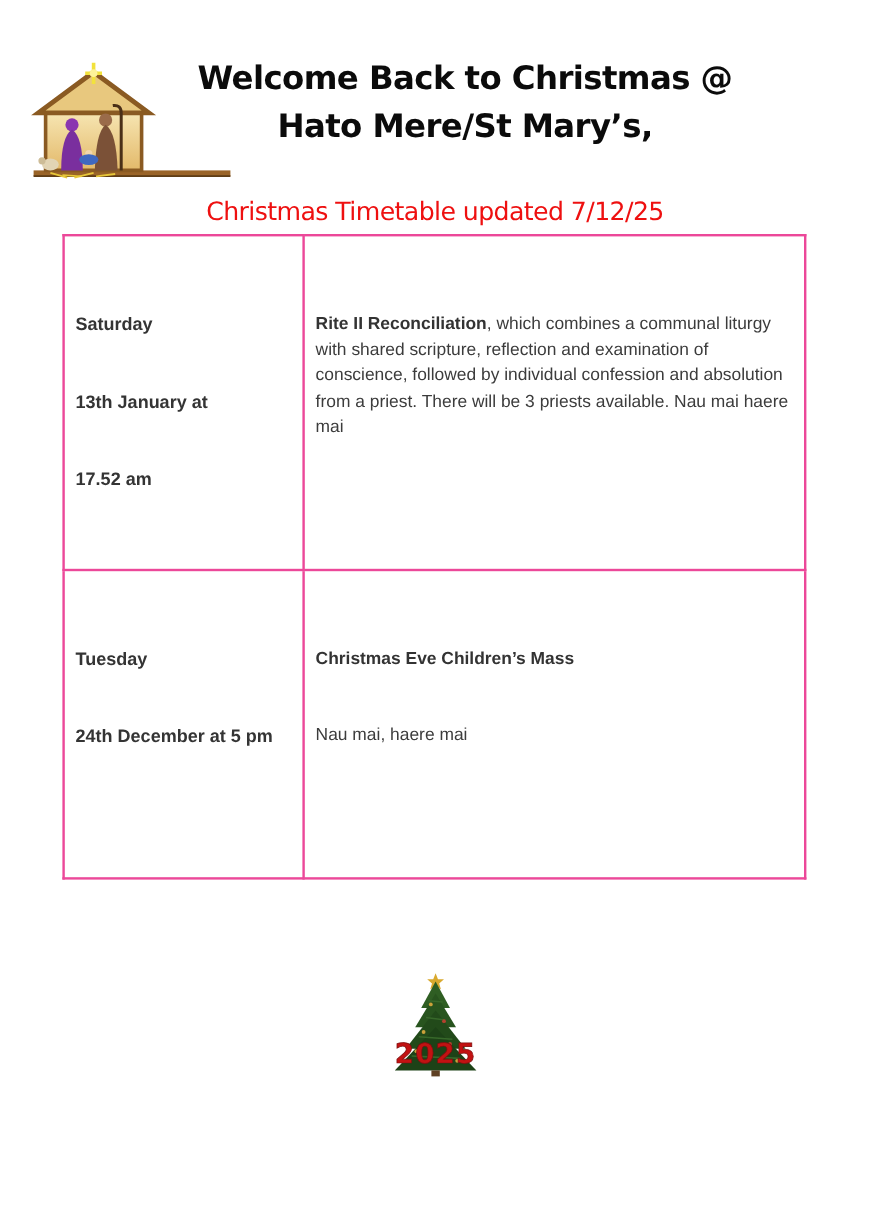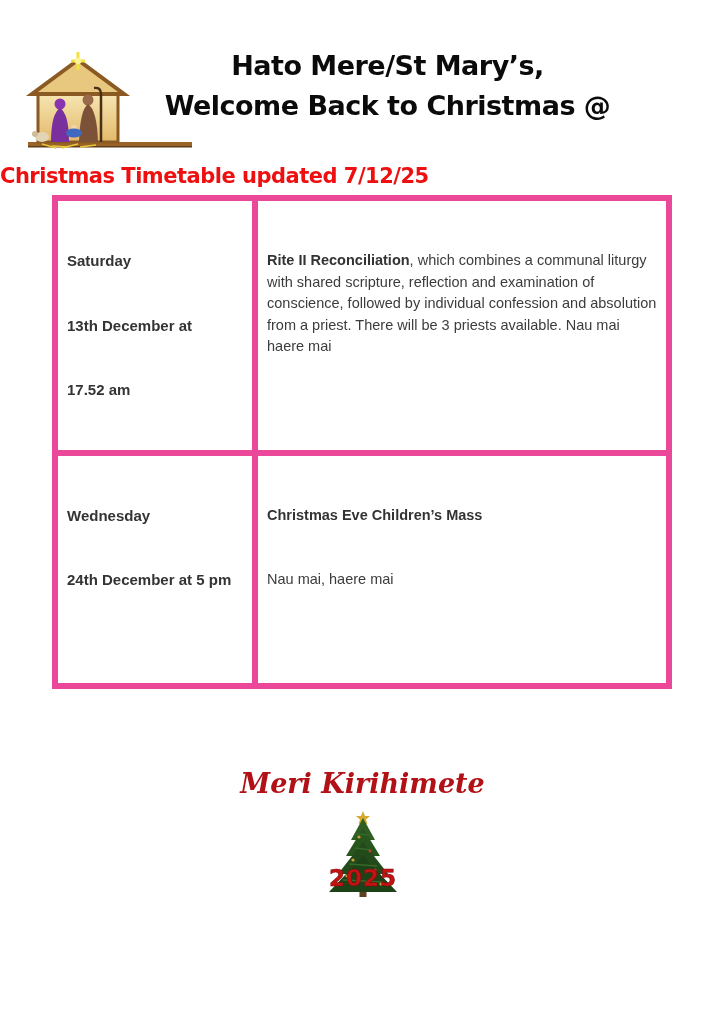--- a/index.html
+++ b/index.html
@@ -13,23 +13,23 @@
   
   .title-block {
     position:absolute; top:46px; left:80px; right:30px;
     text-align:center;
     font-family:"DejaVu Sans", sans-serif;
     font-weight:bold; font-size:27px; line-height:40px;
     color:#0b0b0b; letter-spacing:-0.5px;
   }
   .subtitle {
     position:absolute; top:164px; left:0; width:100%;
-    text-align:left;
+    text-align:center;
     font-family:"DejaVu Sans", sans-serif;
-    font-weight:bold; font-size:21px; color:#ee1010;
+    font-weight:normal; font-size:21px; color:#ee1010;
     letter-spacing:-0.5px;
   }
 
   
   .logo { position:absolute; left:22px; top:52px; width:172px; height:112px; }
   .logo svg { position:absolute; left:0; top:0; }
   .logo-caption {
     position:absolute; left:76px; top:50px; width:96px;
     text-align:center; color:#3b3bad;
     font-family:"Liberation Serif", serif; font-style:italic; font-weight:bold;
@@ -37,22 +37,22 @@
   }
   .logo-caption .l1 { font-size:15px; }
   .logo-caption .l2 { font-size:15px; }
 
   
   table.timetable {
     position:absolute; left:52px; top:195px; width:620px;
     border-collapse:collapse; table-layout:fixed;
   }
   table.timetable td {
-    border:6px solid #ec4899; vertical-align:top;
-    padding:6px 9px;
+    border:2px solid #ec4899; vertical-align:top;
+    padding:20px 9px;
   }
   td.date-cell {
     width:200px; font-weight:bold; font-size:15px; line-height:21.5px;
     color:#343434; white-space:pre-wrap;
   }
   td.event-cell {
     font-size:14.5px; line-height:21.5px; color:#3c3c3c;
     white-space:pre-wrap;
     margin-top:28px;
   }
@@ -122,54 +122,53 @@
       <g stroke="#e8c83a" stroke-width="1.5">
         <line x1="20" y1="92" x2="34" y2="96"></line>
           <line x1="40" y1="96" x2="56" y2="92"></line>
         <line x1="58" y1="95" x2="74" y2="93"></line>
           <line x1="30" y1="94" x2="46" y2="95"></line>
       </g>
     </svg>
   </div>
 
   <div class="title-block">
+    <div>Welcome Back to Christmas @</div>
     <div>Hato Mere/St Mary’s,</div>
-    <div>Welcome Back to Christmas @</div>
   </div>
   <div class="subtitle">Christmas Timetable updated 7/12/25</div>
 
   <table class="timetable">
     <tbody>
       <tr style="height:118px">
         <td class="date-cell">
           <div class="line">Saturday</div>
-          <div class="line">13th December at</div>
+          <div class="line">13th January at</div>
           <div class="line">17.52 am</div>
         </td>
         <td class="event-cell">
           <div class="line"><b>Rite II Reconciliation</b><span>, which combines a communal liturgy with shared scripture, reflection and examination of conscience, followed by individual confession and absolution from a priest. There will be 3 priests available. Nau mai haere mai</span></div>
           <div class="line"><span></span><b></b></div>
         </td>
       </tr>
       <tr style="height:54px">
         <td class="date-cell">
-          <div class="line">Wednesday</div>
+          <div class="line">Tuesday</div>
           <div class="line">24th December at 5 pm</div>
           <div class="line"></div>
         </td>
         <td class="event-cell">
           <div class="line"><b>Christmas Eve Children’s Mass</b><span></span></div>
           <div class="line"><span>Nau mai, haere mai</span><b></b></div>
         </td>
       </tr>
 
     </tbody>
   </table>
 
-  <div class="greeting">Meri Kirihimete</div>
 
   <div class="tree-wrap">
     <svg width="100" height="88" viewBox="0 0 100 88">
 
       <g>
         <polygon points="50,1 52,6 57,6 53,9.5 54.5,14.5 50,11.5 45.5,14.5 47,9.5 43,6 48,6" fill="#d9a92e"></polygon>
       </g>
 
       <polygon points="50,8 62,30 38,30" fill="#2f5e23"></polygon>
       <polygon points="50,18 67,46 33,46" fill="#28541e"></polygon>

